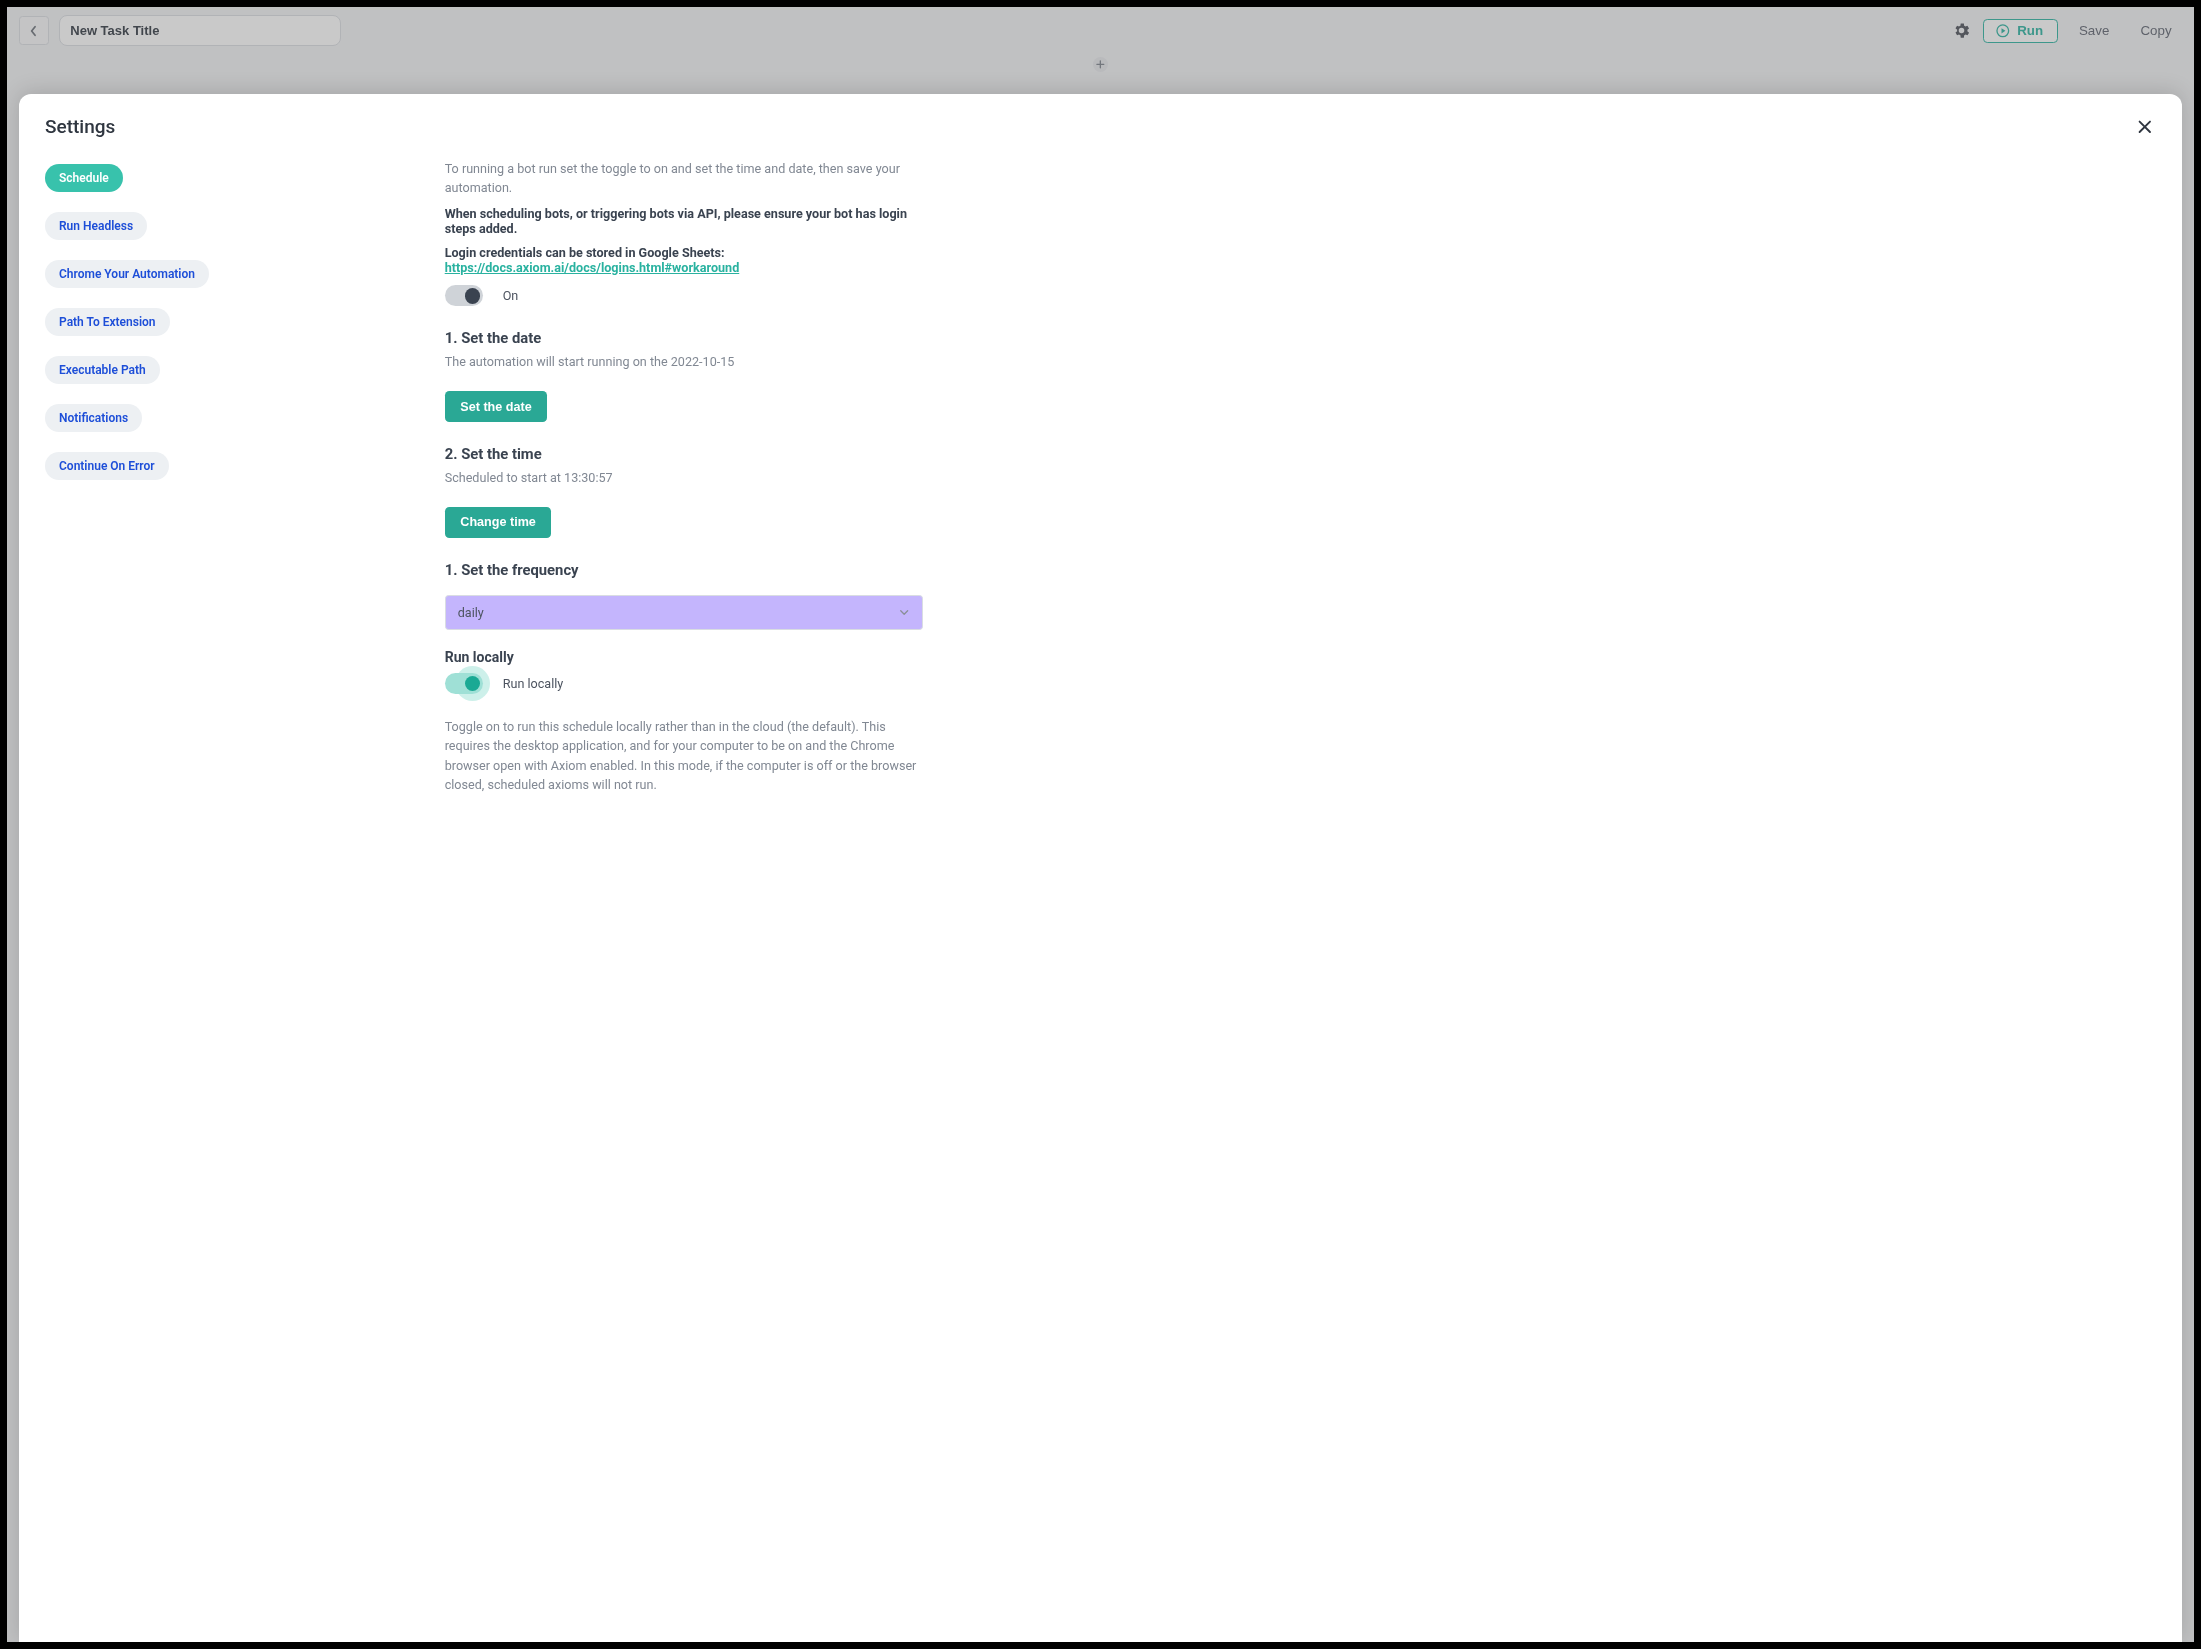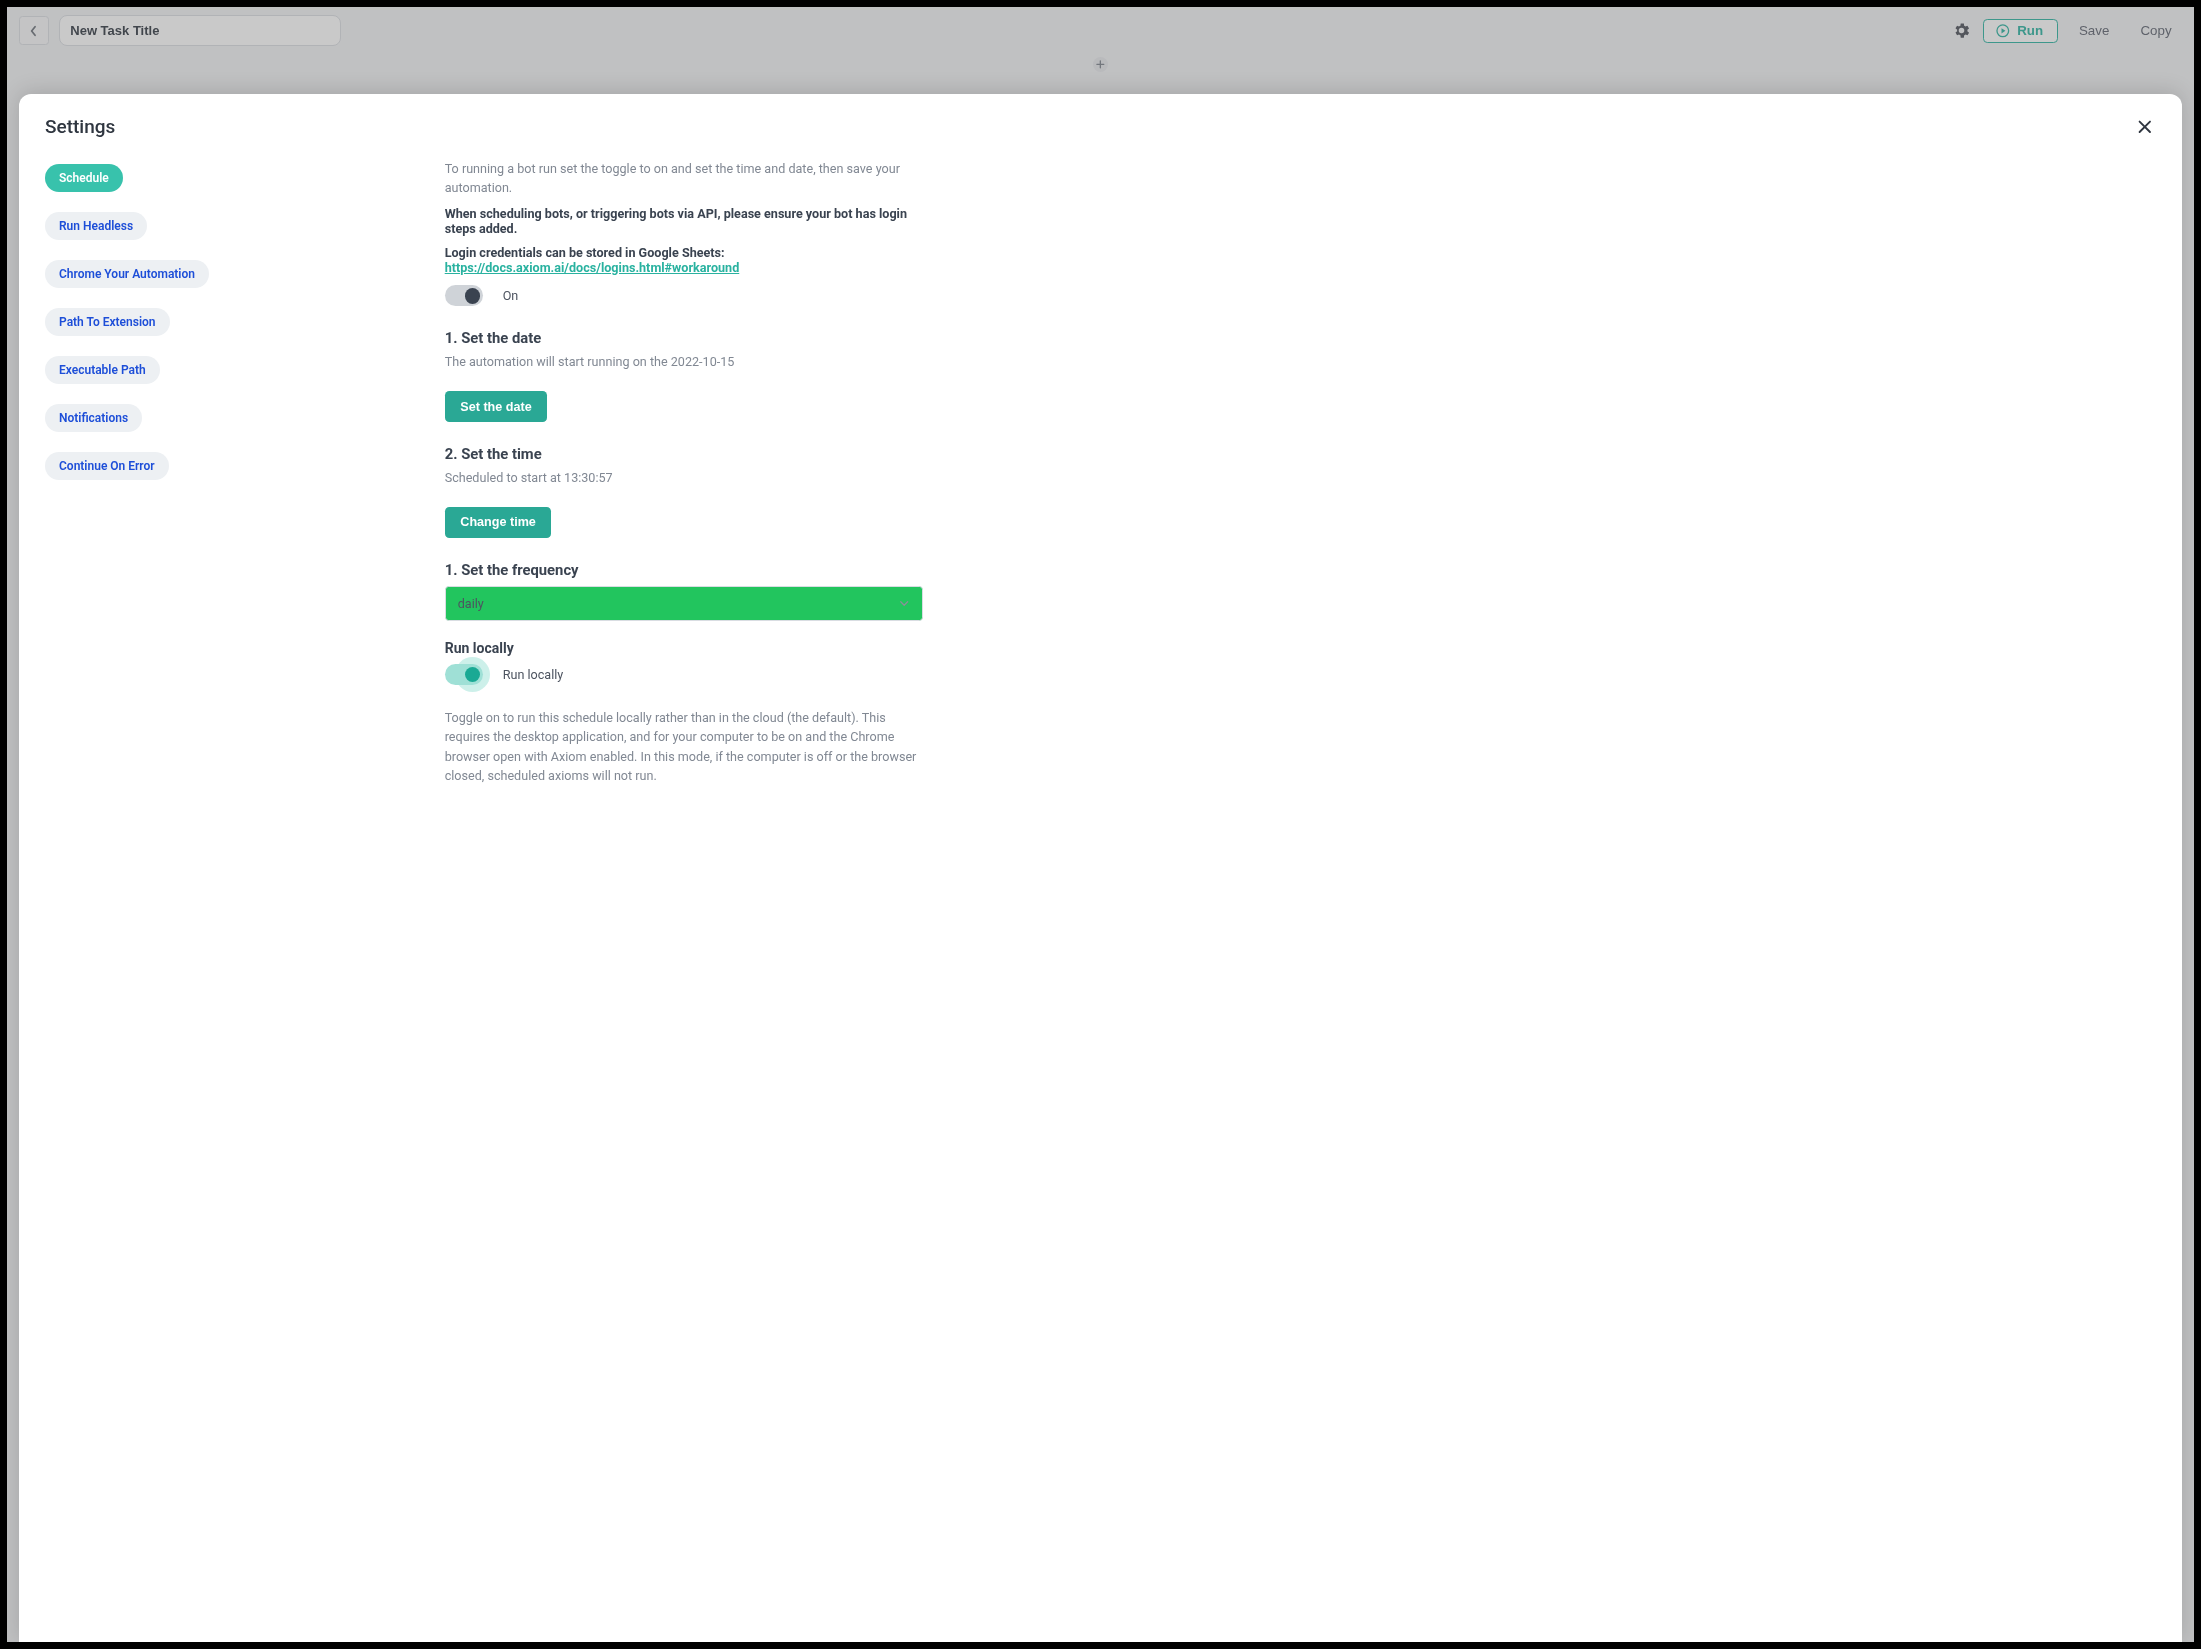--- a/index.html
+++ b/index.html
@@ -157,29 +157,29 @@
     position:absolute; right:-7px; top:-7px; width:35px; height:35px; border-radius:50%;
     background: rgba(56,194,172,0.25);
   }
   .toggle-label { color:#4d5460; font-size:12.6px;}
   .h3 { font-size: 14.8px; font-weight: 700; color:#3a4350; margin-top: 15.6px; margin-bottom: 5.2px;}
   .action-btn {
     background: #2aa895; color:#fff; border:none; border-radius:4.3px;
     padding: 8.7px 15.6px; font-weight:600; font-size:12.6px; margin: 10.4px 0 7px 0; cursor:pointer;
   }
   .select {
-    margin-top: 7px;
+    margin-top: 16px;
     width: 100%;
     height: 35px;
     border: 0.9px solid #d9dde2;
     border-radius: 3.5px;
     display:flex; align-items:center; justify-content:space-between;
     padding: 0 12px;
     color:#4d5460;
-    background:#22c55e;
+    background:#c4b5fd;
   }
   .select .caret { color:#8a8f98; }
   .section-title { font-size: 14px; font-weight:700; color:#3a4350; margin-top:19px; margin-bottom:8.7px;}
   
   .arrow-annot {
     position: absolute;
     pointer-events: none;
   }
   svg { display:block; }
 </style>

